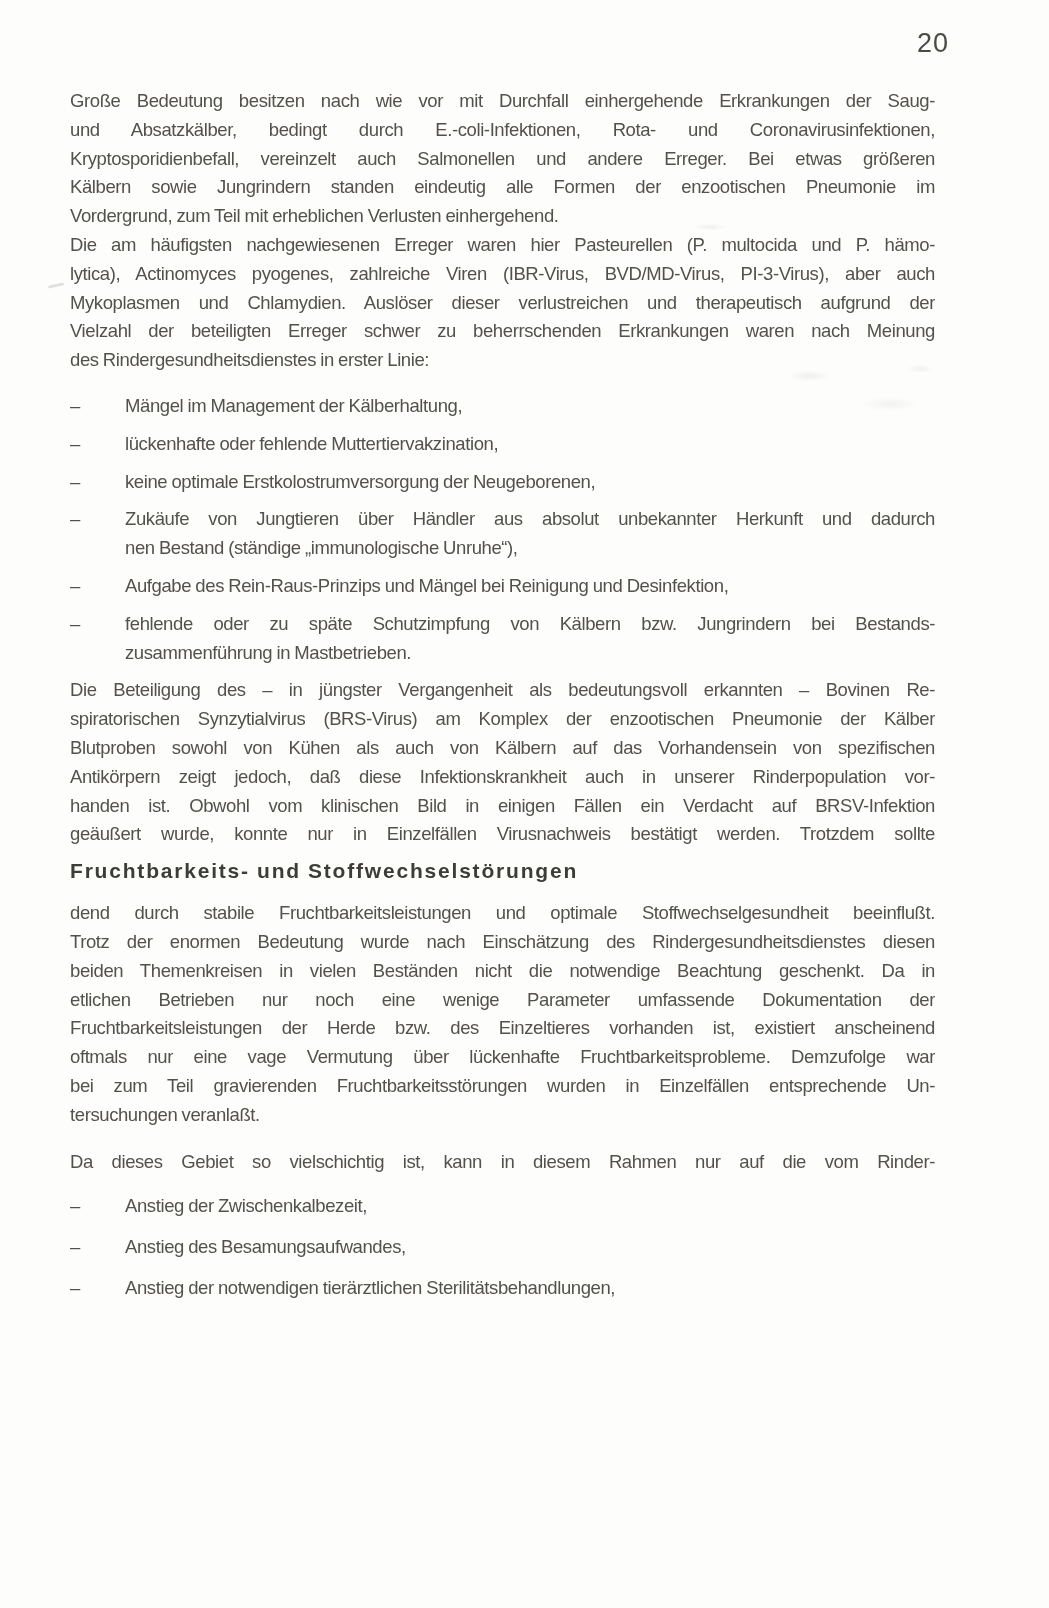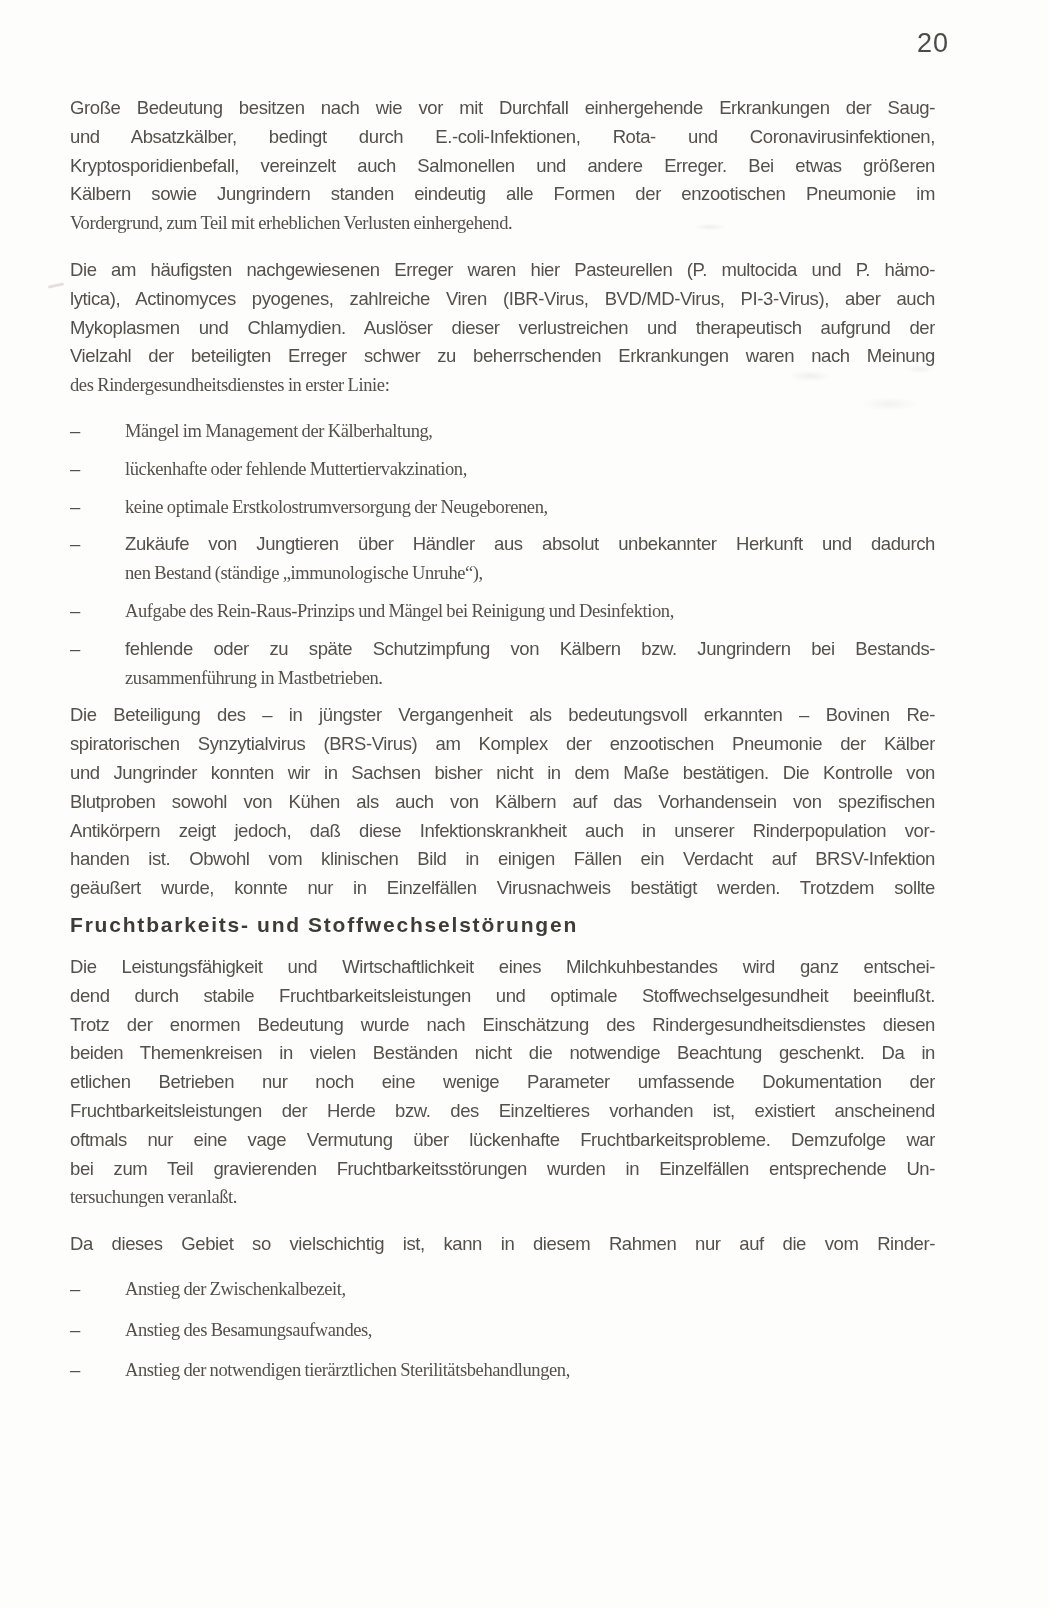--- a/index.html
+++ b/index.html
@@ -13,42 +13,41 @@
   }
   .page-number {
     position: absolute;
     top: 28px; right: 100px;
     font-size: 27px;
     color: #4b4a45;
     letter-spacing: 1px;
   }
   .content {
     position: absolute;
-    left: 70px; top: 8px;
+    left: 70px; top: 1px;
     width: 865px;
     font-size: 18.5px;
     letter-spacing: -0.4px;
     word-spacing: -0.5px;
   }
   .para { margin: 0; }
   .tline {
     display: block;
     height: 28.8px;
     line-height: 28.8px;
     overflow: hidden;
     text-align: justify;
     text-align-last: justify;
   }
   .lastline {
     text-align: left;
     text-align-last: left;
-    font-family: Liberation Serif, serif;
   }
   #p1 { margin-top: 86px; }
-  #p2 { margin-top: 18px; }
+  #p2 { }
   #list1 { margin-top: 17px; }
   #p3 { margin-top: 6px; }
   #heading {
     margin: 8px 0 0 0;
     font-size: 21px;
     font-weight: bold;
     letter-spacing: 1.8px;
     line-height: 28px;
     color: #3d3c37;
     text-align: left;
@@ -146,31 +145,29 @@
       <span class="itext">
           <span class="tline">fehlende oder zu späte Schutzimpfung von Kälbern bzw. Jungrindern bei Bestands-</span>
           <span class="tline lastline">zusammenführung in Mastbetrieben.</span>
         </span>
     </div>
   </div>
 
   <p class="para" id="p3">
       <span class="tline">Die Beteiligung des – in jüngster Vergangenheit als bedeutungsvoll erkannten – Bovinen Re-</span>
       <span class="tline">spiratorischen Synzytialvirus (BRS-Virus) am Komplex der enzootischen Pneumonie der Kälber</span>
-      <span class="tline">und Jungrinder konnten wir in Sachsen bisher nicht in dem Maße bestätigen. Die Kontrolle von</span>
       <span class="tline">Blutproben sowohl von Kühen als auch von Kälbern auf das Vorhandensein von spezifischen</span>
       <span class="tline">Antikörpern zeigt jedoch, daß diese Infektionskrankheit auch in unserer Rinderpopulation vor-</span>
       <span class="tline">handen ist. Obwohl vom klinischen Bild in einigen Fällen ein Verdacht auf BRSV-Infektion</span>
       <span class="tline">geäußert wurde, konnte nur in Einzelfällen Virusnachweis bestätigt werden. Trotzdem sollte</span>
     </p>
 
   <h2 id="heading">Fruchtbarkeits- und Stoffwechselstörungen</h2>
 
   <p class="para" id="p4">
-      <span class="tline">Die Leistungsfähigkeit und Wirtschaftlichkeit eines Milchkuhbestandes wird ganz entschei-</span>
       <span class="tline">dend durch stabile Fruchtbarkeitsleistungen und optimale Stoffwechselgesundheit beeinflußt.</span>
       <span class="tline">Trotz der enormen Bedeutung wurde nach Einschätzung des Rindergesundheitsdienstes diesen</span>
       <span class="tline">beiden Themenkreisen in vielen Beständen nicht die notwendige Beachtung geschenkt. Da in</span>
       <span class="tline">etlichen Betrieben nur noch eine wenige Parameter umfassende Dokumentation der</span>
       <span class="tline">Fruchtbarkeitsleistungen der Herde bzw. des Einzeltieres vorhanden ist, existiert anscheinend</span>
       <span class="tline">oftmals nur eine vage Vermutung über lückenhafte Fruchtbarkeitsprobleme. Demzufolge war</span>
       <span class="tline">bei zum Teil gravierenden Fruchtbarkeitsstörungen wurden in Einzelfällen entsprechende Un-</span>
       <span class="tline lastline">tersuchungen veranlaßt.</span>
     </p>
 

